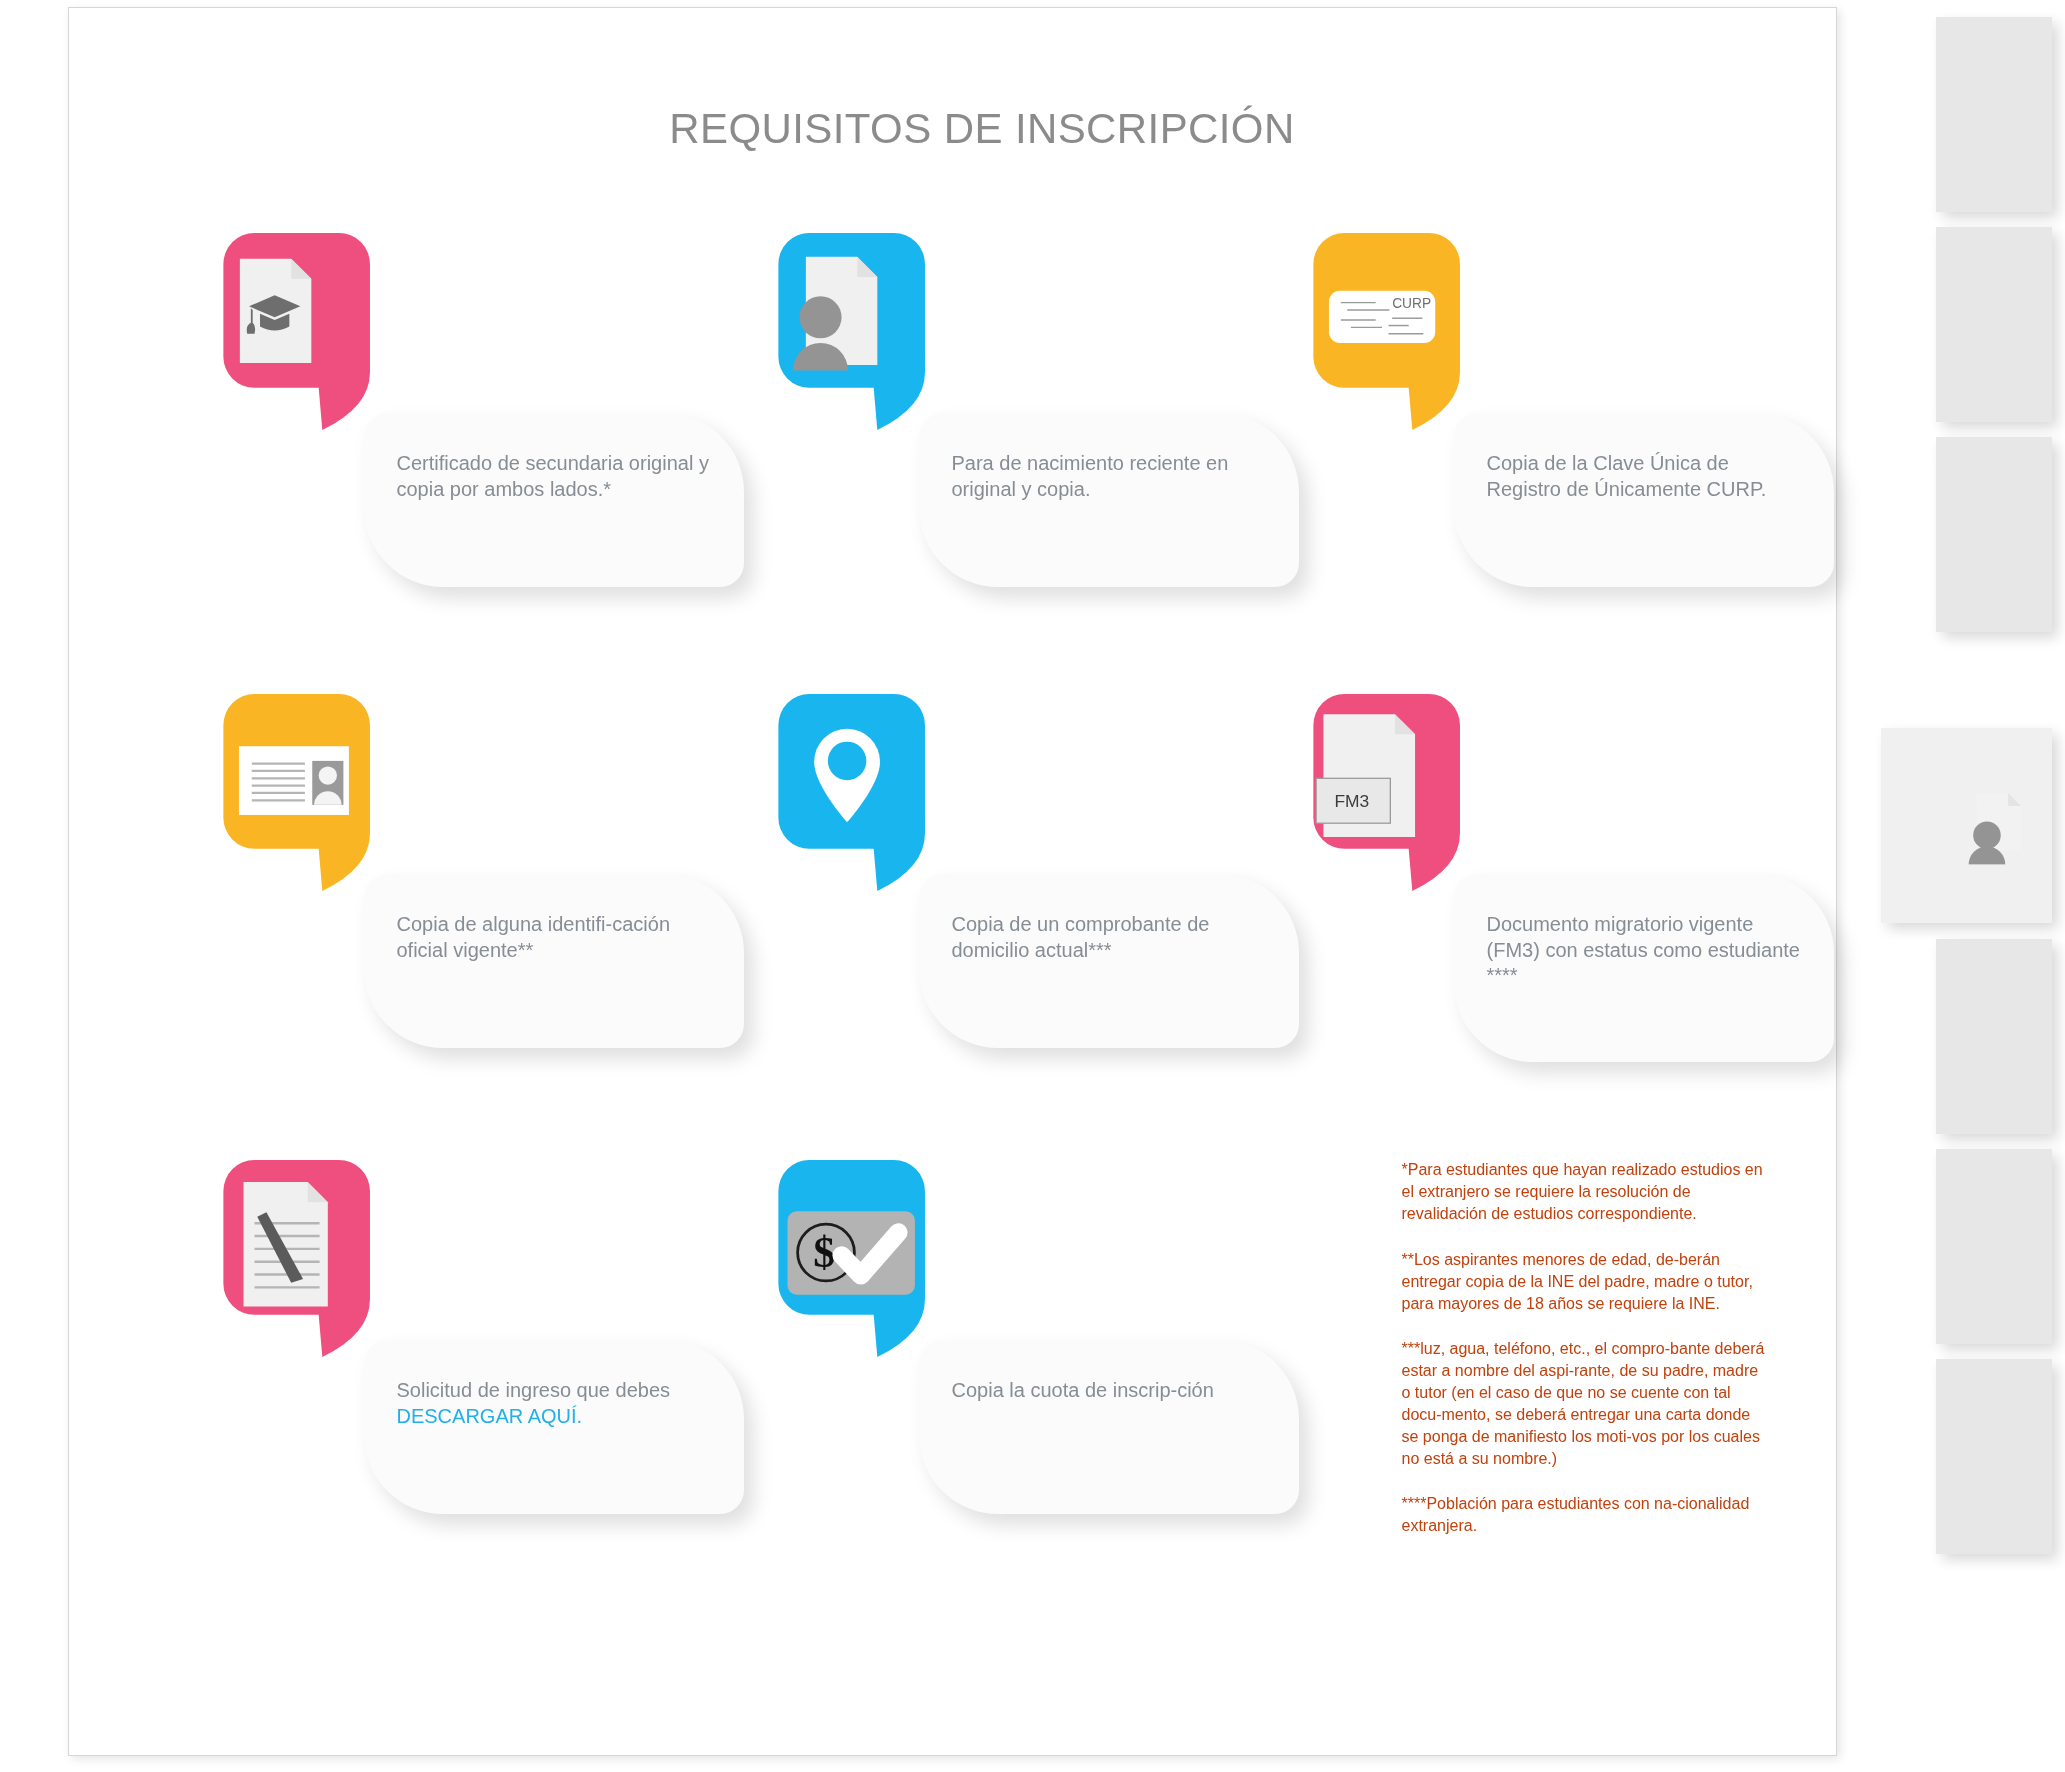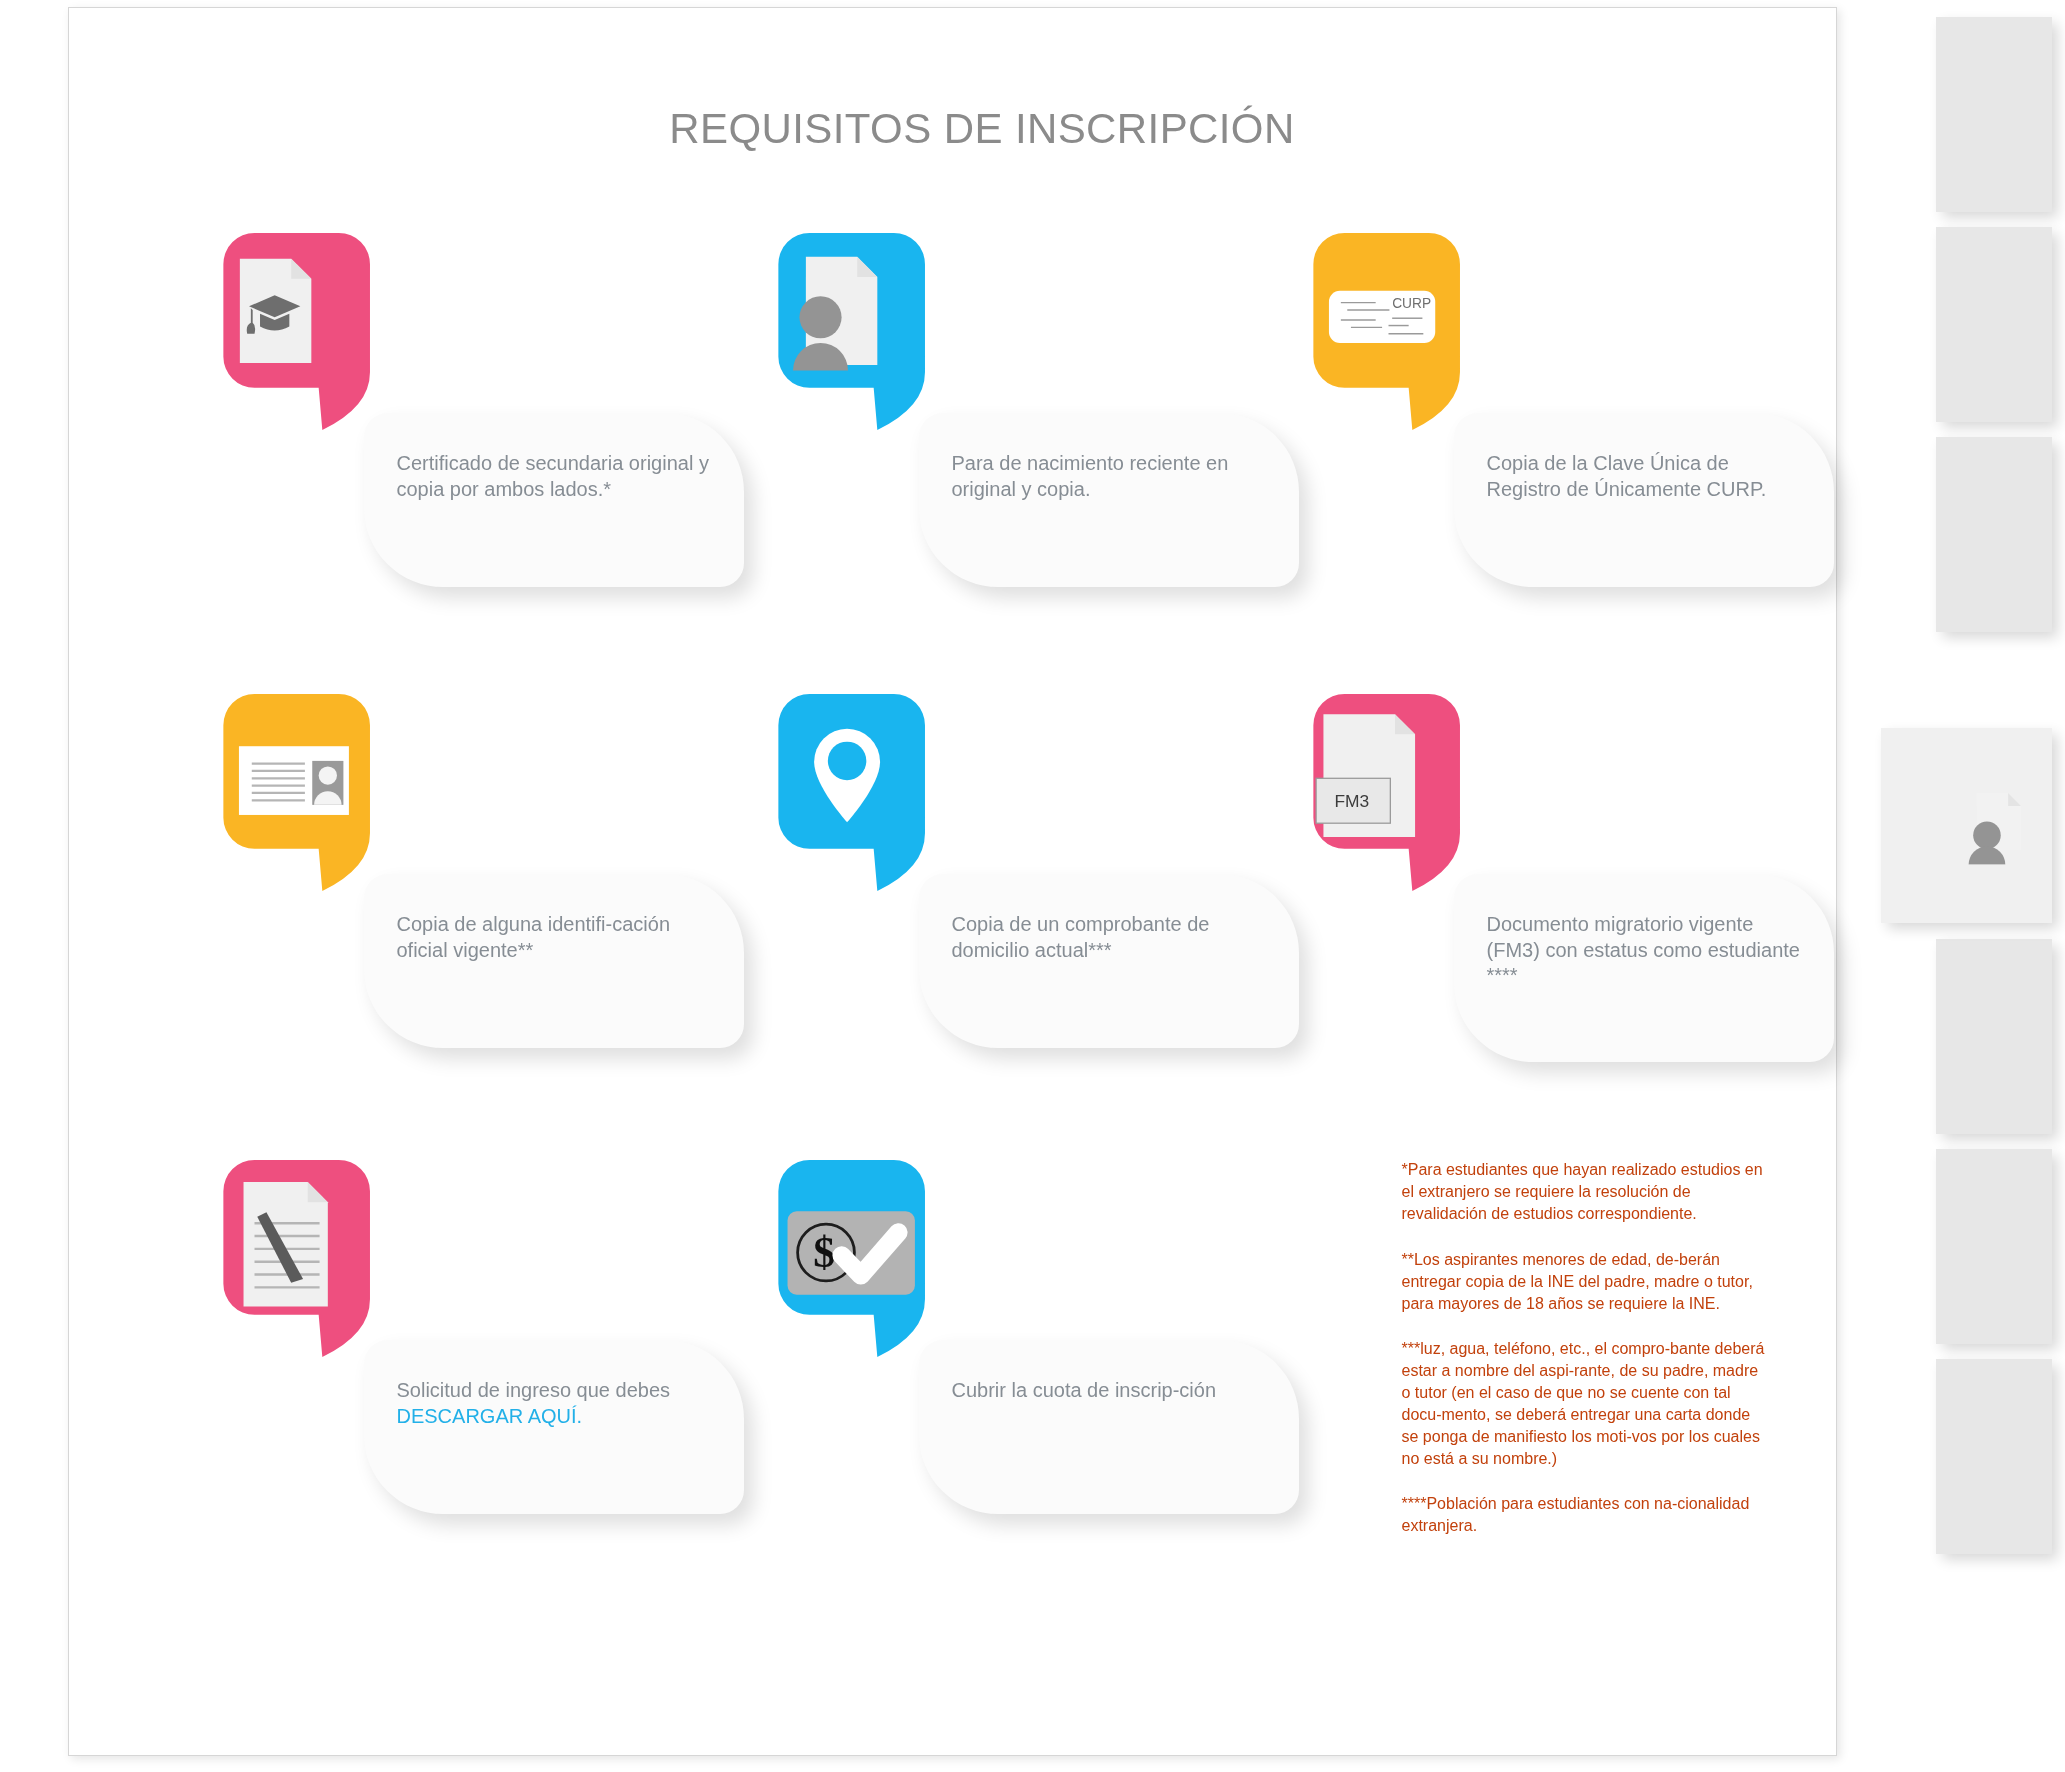--- a/index.html
+++ b/index.html
@@ -273,21 +273,21 @@
     <div class="req-item" style="left:700px; top:1152px;">
       <div class="bubble">
         <svg viewBox="0 0 208 215">
           <path d="M34 0 h126 a34 34 0 0 1 34 34 v118 q0 38 -52 63 l-4 -46 h-70 a34 34 0 0 1 -34 -34 v-101 a34 34 0 0 1 34 -34 z" transform="translate(-24,0)" fill="#19b5ef"></path>
           <rect x="20" y="56" width="139" height="91" rx="10" fill="#b3b3b3"></rect>
           <circle cx="62" cy="101" r="31" fill="none" stroke="#1d1d1d" stroke-width="3"></circle>
           <text x="48" y="117" font-family="Liberation Serif, serif" font-weight="bold" font-size="48" fill="#111111">$</text>
           <path d="M79 104 l21 22 41 -47" fill="none" stroke="#ffffff" stroke-width="20" stroke-linecap="round" stroke-linejoin="round"></path>
         </svg>
       </div>
-      <div class="card"> Cubrir la cuota de inscrip-ción</div>
+      <div class="card"> Copia la cuota de inscrip-ción</div>
     </div>
 
     <div class="footnotes">
       <p>*Para estudiantes que hayan realizado estudios en el extranjero se requiere la resolución de revalidación de estudios correspondiente.</p>
       <p>**Los aspirantes menores de edad, de-berán entregar copia de la INE del padre, madre o tutor, para mayores de 18 años se requiere la INE.</p>
       <p>***luz, agua, teléfono, etc., el compro-bante deberá estar a nombre del aspi-rante, de su padre, madre o tutor (en el caso de que no se cuente con tal docu-mento, se deberá entregar una carta donde se ponga de manifiesto los moti-vos por los cuales no está a su nombre.)</p>
       <p>****Población para estudiantes con na-cionalidad extranjera.</p>
     </div>
 
   </div>

